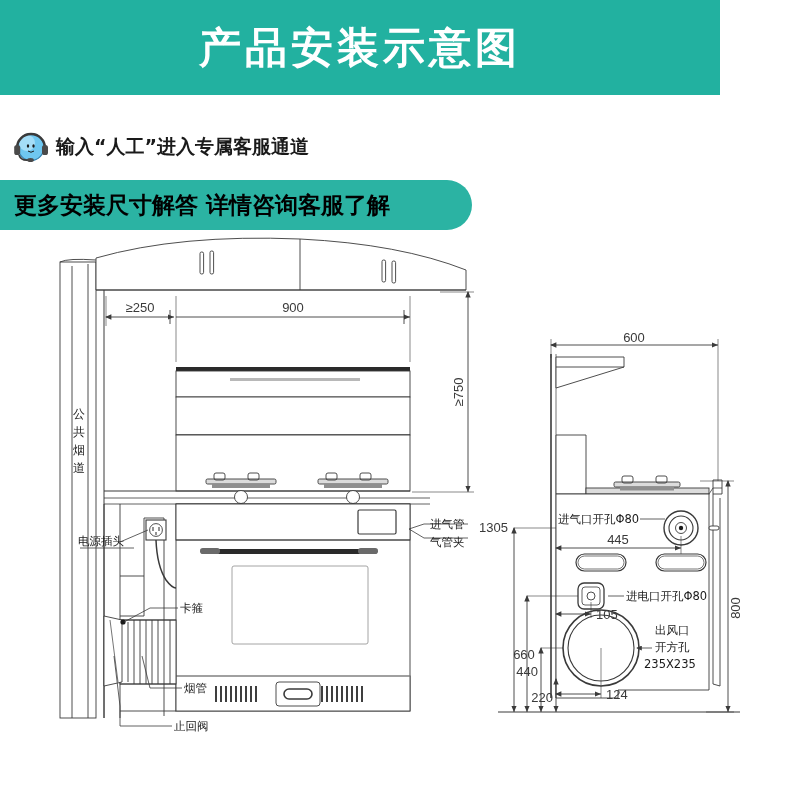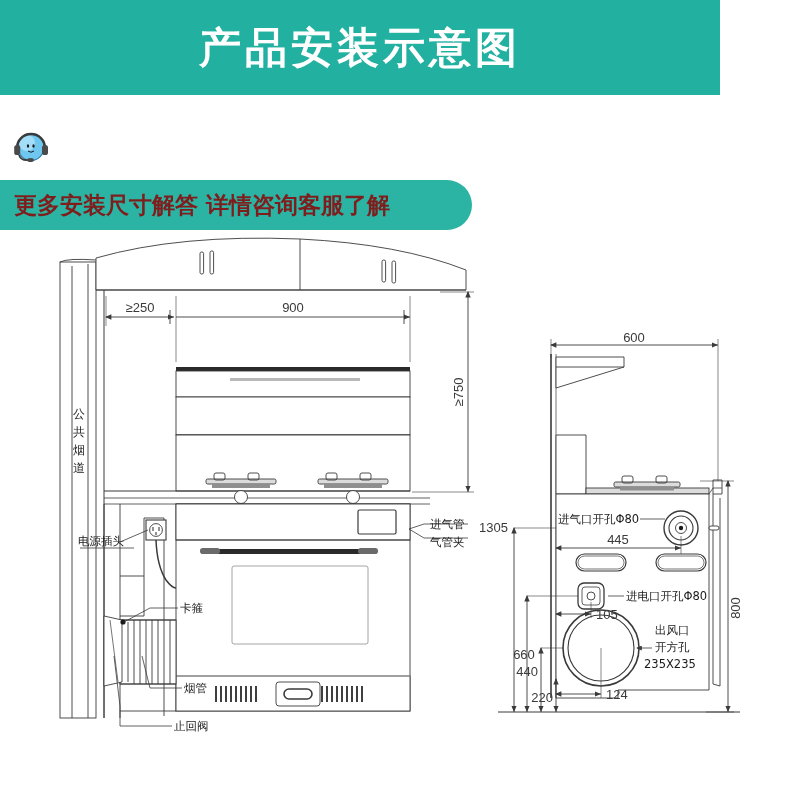--- a/index.html
+++ b/index.html
@@ -30,21 +30,21 @@
     margin-left:6px;font-size:19px;color:#1a1a1a;font-weight:bold;
     font-family:"DejaVu Sans","Liberation Sans",sans-serif;white-space:nowrap;
   }
   
   .pill{
     position:absolute;left:0;top:180px;width:472px;height:50px;
     background:#2bb3a3;border-radius:0 26px 26px 0;
     display:flex;align-items:center;
   }
   .pill-text{
-    color:#7f1d1d;font-size:23px;font-weight:bold;margin-left:14px;
+    color:#000000;font-size:23px;font-weight:bold;margin-left:14px;
     font-family:"DejaVu Sans","Liberation Sans",sans-serif;white-space:nowrap;
   }
   
   .drawing{
     position:absolute;left:0;top:236px;width:800px;height:500px;
   }
   .drawing svg{display:block;}
   .dimtext{
     font-family:"Liberation Sans","DejaVu Sans",sans-serif;
     font-size:13px;fill:#3a3a3a;
@@ -73,20 +73,21 @@
       <path d="M5 19 A14 14 0 0 1 33 19" fill="none" stroke="#3a3a3a" stroke-width="2.4"></path>
       <rect x="2.2" y="16" width="6" height="10" rx="2.6" fill="#4a4a4a"></rect>
       <rect x="30" y="16" width="6" height="10" rx="2.6" fill="#4a4a4a"></rect>
       <path d="M7 26 Q9 32 17 31" fill="none" stroke="#3a3a3a" stroke-width="1.8"></path>
       <ellipse cx="18.5" cy="31" rx="3.4" ry="2" fill="#4a4a4a"></ellipse>
       <ellipse cx="16" cy="17" rx="1.2" ry="1.8" fill="#1a1a1a"></ellipse>
       <ellipse cx="21.5" cy="17" rx="1.2" ry="1.8" fill="#1a1a1a"></ellipse>
       <path d="M16 22 Q19 24.5 22 22" fill="none" stroke="#1a1a1a" stroke-width="1"></path>
     </svg>
   </div>
+  <div class="service-text">输入“人工”进入专属客服通道</div>
 </div>
 
 <div class="pill">
   <div class="pill-text">更多安装尺寸解答 详情咨询客服了解</div>
 </div>
 
 <div class="drawing">
 <svg width="800" height="500" viewBox="0 0 800 500" xmlns="http://www.w3.org/2000/svg">
   <defs>
     <marker id="ah" markerWidth="8" markerHeight="8" refX="7" refY="3" orient="auto">

